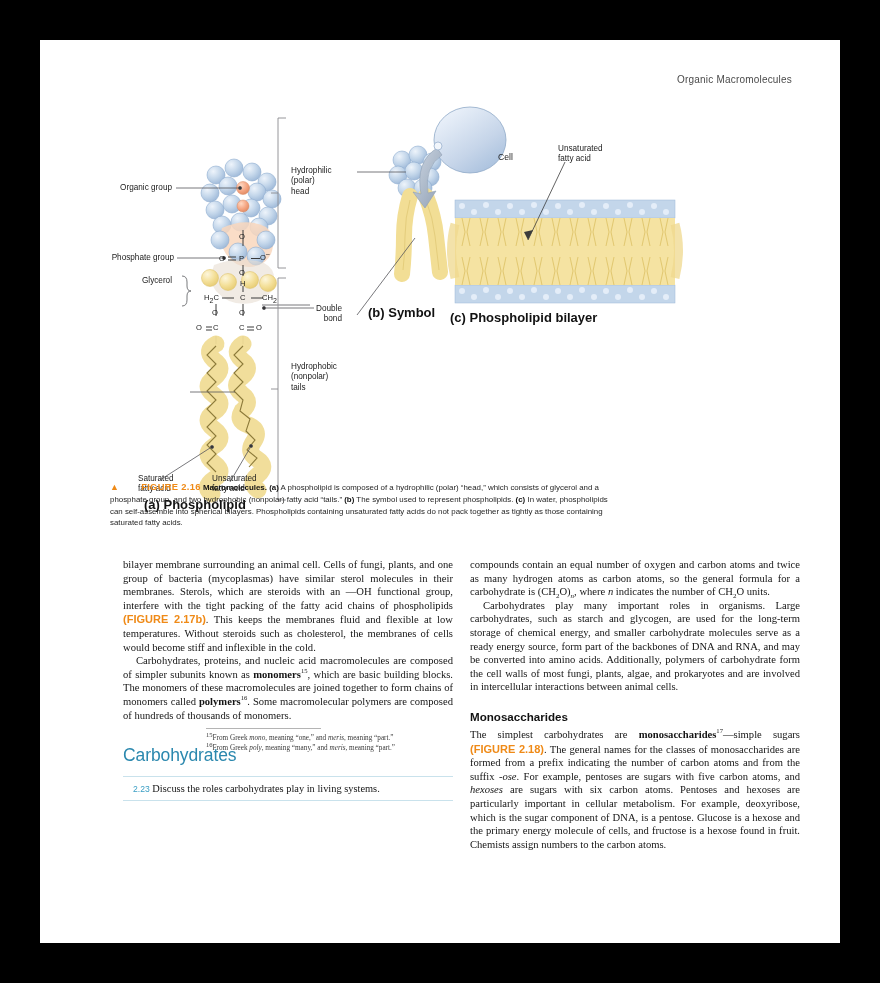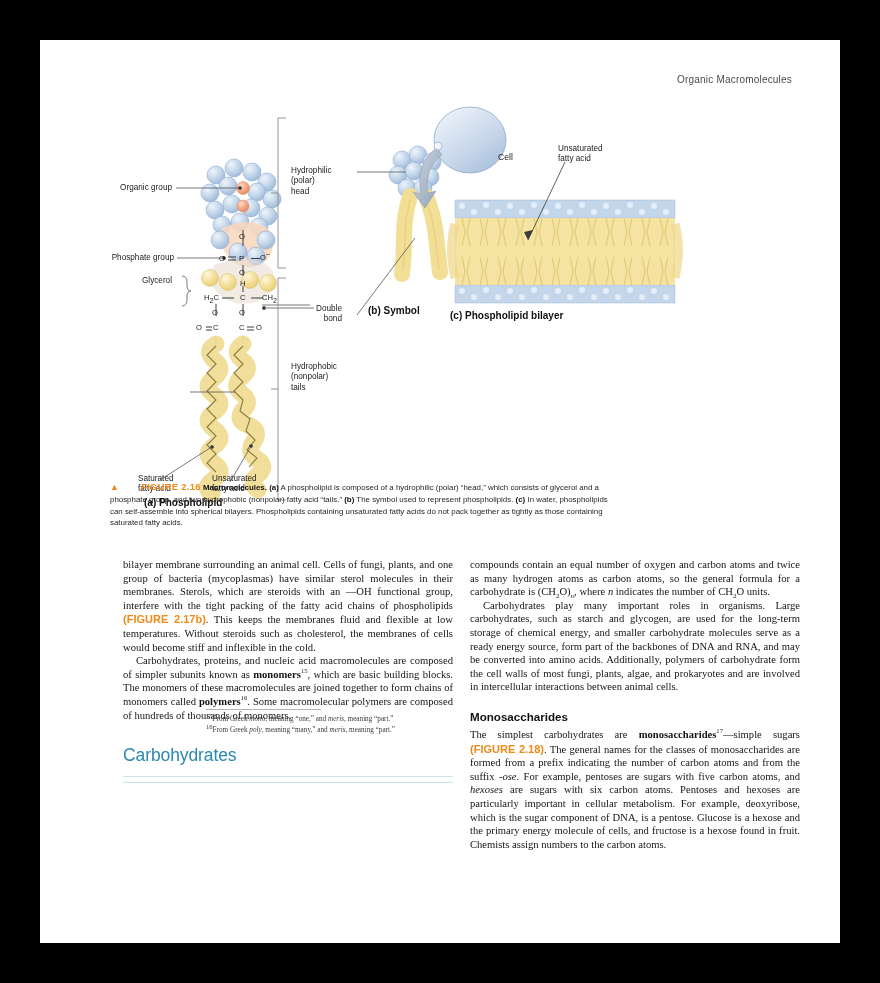--- a/index.html
+++ b/index.html
@@ -11,21 +11,21 @@
       font-size:10px;color:#4a4a4a;letter-spacing:.2px;}
 
   
   #figure{position:absolute;left:70px;top:60px;width:690px;height:420px;}
 
   .fig-svg{position:absolute;left:0;top:0;}
 
   .lbl{position:absolute;font-family:"Liberation Sans",sans-serif;font-size:8.2px;color:#1b1b1b;
        line-height:1.25;white-space:pre;}
   .lbl.r{text-align:right;}
-  .panel-lbl{position:absolute;font-family:"Liberation Sans",sans-serif;font-size:10px;
+  .panel-lbl{position:absolute;font-family:"Liberation Sans",sans-serif;font-size:13px;
        font-weight:bold;color:#111;white-space:nowrap;}
 
   
   #caption{position:absolute;left:70px;top:440px;width:500px;
       font-family:"Liberation Sans",sans-serif;font-size:7.9px;line-height:1.45;color:#262626;
       text-align:left;}
   #caption .figno{color:#ef8a17;font-weight:bold;font-size:9.4px;letter-spacing:.3px;padding-left:20px;}
   #caption .tri{color:#ef8a17;font-size:9px;}
   #caption b{color:#111;}
 
@@ -377,20 +377,21 @@
   </div>
 
   <div class="col" id="colL">
     <p class="noind"><span>bilayer membrane surrounding an animal cell. Cells of fungi, plants, and one group of bacteria (mycoplasmas) have similar sterol molecules in their membranes. Sterols, which are steroids with an —OH functional group, interfere with the tight packing of the fatty acid chains of phospholipids </span><span class="figref">(FIGURE 2.17b)</span><span>. This keeps the membranes fluid and flexible at low temperatures. Without steroids such as cholesterol, the membranes of cells would become stiff and inflexible in the cold.</span></p>
 
     <p><span>Carbohydrates, proteins, and nucleic acid macromolecules are composed of simpler subunits known as </span><b>monomers</b><sup>15</sup><span>, which are basic building blocks. The monomers of these macromolecules are joined together to form chains of monomers called </span><b>polymers</b><sup>16</sup><span>. Some macromolecular polymers are composed of hundreds of thousands of monomers.</span></p>
 
     <h2 class="sec">Carbohydrates</h2>
 
     <div class="lo-rule"></div>
+    <div class="lo-item"><span class="num">2.23</span> <span>Discuss the roles carbohydrates play in living systems.</span></div>
     <div class="lo-rule2"></div>
 
 
     <div class="fn" id="fnL">
       <div class="rule"></div>
       <div class="note"><sup>15</sup><span>From Greek </span><i>mono</i><span>, meaning “one,” and </span><i>meris</i><span>, meaning “part.”</span></div>
       <div class="note"><sup>16</sup><span>From Greek </span><i>poly</i><span>, meaning “many,” and </span><i>meris</i><span>, meaning “part.”</span></div>
     </div>
   </div>
 

